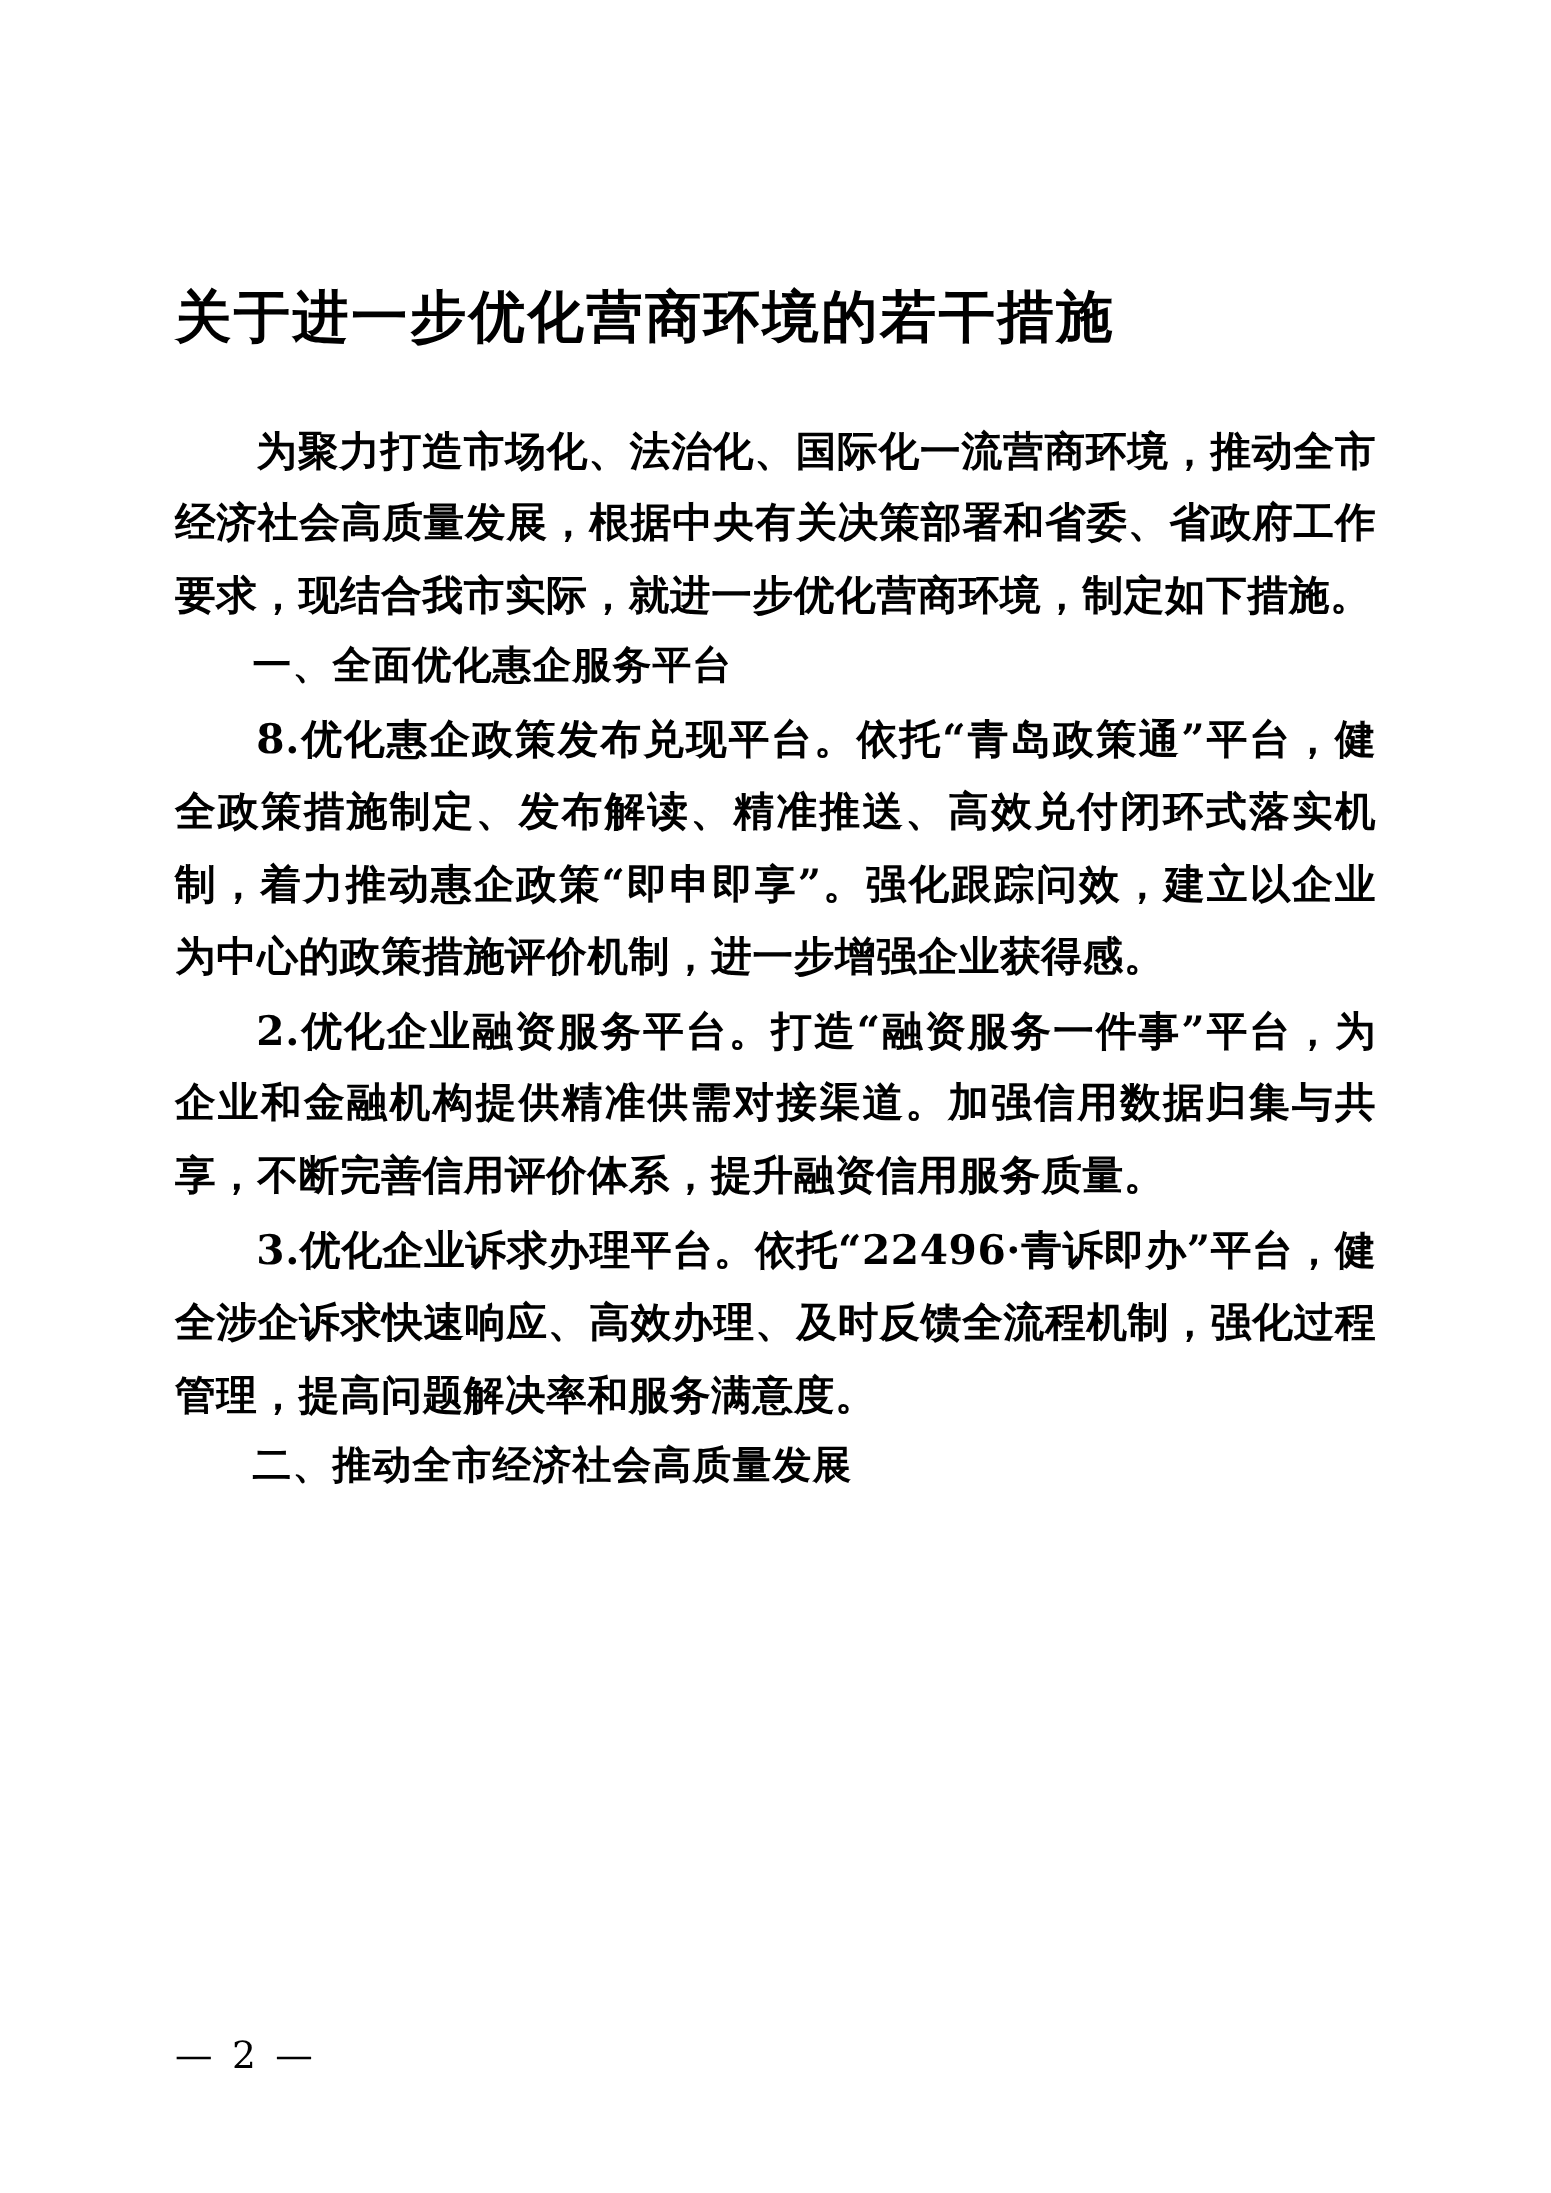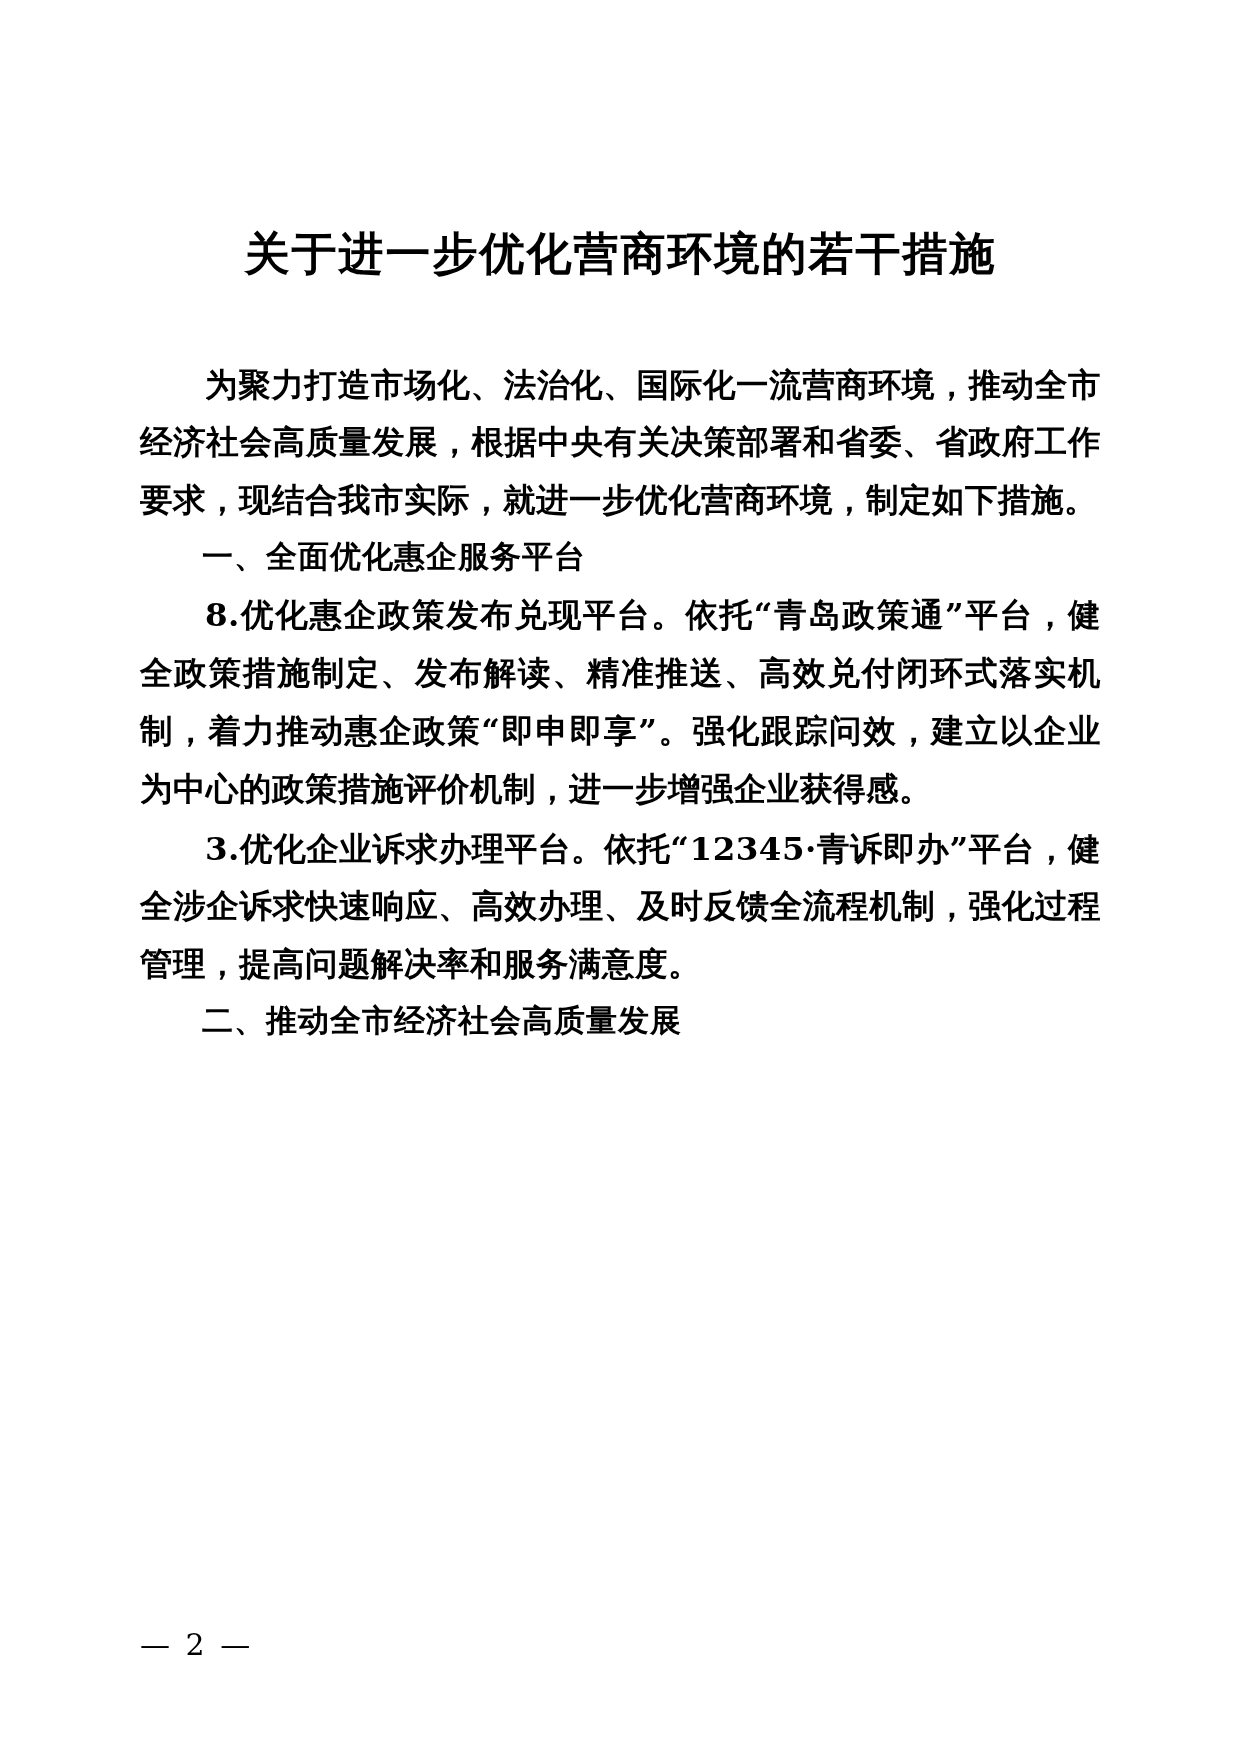--- a/index.html
+++ b/index.html
@@ -16,26 +16,26 @@
     overflow: hidden;
   }
   .page {
     box-sizing: border-box;
     width: 1241px;
     height: 1754px;
     padding: 225px 140px 0 140px;
     position: relative;
   }
   .doc-title {
-    text-align: center;
+    text-align: left;
     font-size: 45px;
     font-weight: bold;
     letter-spacing: 2px;
     line-height: 1.3;
-    margin: 0 0 72px 0;
+    margin: 0 0 48px 0;
     font-family: "DejaVu Serif", "Liberation Serif", serif;
   }
   .para {
     font-size: 32.5px;
     line-height: 1.78;
     text-align: justify;
     text-justify: inter-ideograph;
     text-indent: 2em;
     margin: 0 0 2px 0;
     letter-spacing: 0.5px;
@@ -68,21 +68,22 @@
 <div class="page">
 
   <h1 class="doc-title">关于进一步优化营商环境的若干措施</h1>
 
   <p class="para">为聚力打造市场化、法治化、国际化一流营商环境，推动全市经济社会高质量发展，根据中央有关决策部署和省委、省政府工作要求，现结合我市实际，就进一步优化营商环境，制定如下措施。</p>
 
   <p class="section-heading">一、全面优化惠企服务平台</p>
 
   <p class="para">8.优化惠企政策发布兑现平台。依托“青岛政策通”平台，健全政策措施制定、发布解读、精准推送、高效兑付闭环式落实机制，着力推动惠企政策“即申即享”。强化跟踪问效，建立以企业为中心的政策措施评价机制，进一步增强企业获得感。</p>
 
+  <p class="para">2.优化企业融资服务平台。打造“融资服务一件事”平台，为企业和金融机构提供精准供需对接渠道。加强信用数据归集与共享，不断完善信用评价体系，提升融资信用服务质量。</p>
 
-  <p class="para">3.优化企业诉求办理平台。依托“12345·青诉即办”平台，健全涉企诉求快速响应、高效办理、及时反馈全流程机制，强化过程管理，提高问题解决率和服务满意度。</p>
+  <p class="para">3.优化企业诉求办理平台。依托“22496·青诉即办”平台，健全涉企诉求快速响应、高效办理、及时反馈全流程机制，强化过程管理，提高问题解决率和服务满意度。</p>
 
   <p class="section-heading">二、推动全市经济社会高质量发展</p>
 
 
   <div class="page-number">— 2 —</div>
 
 </div>
 
 </body></html>

